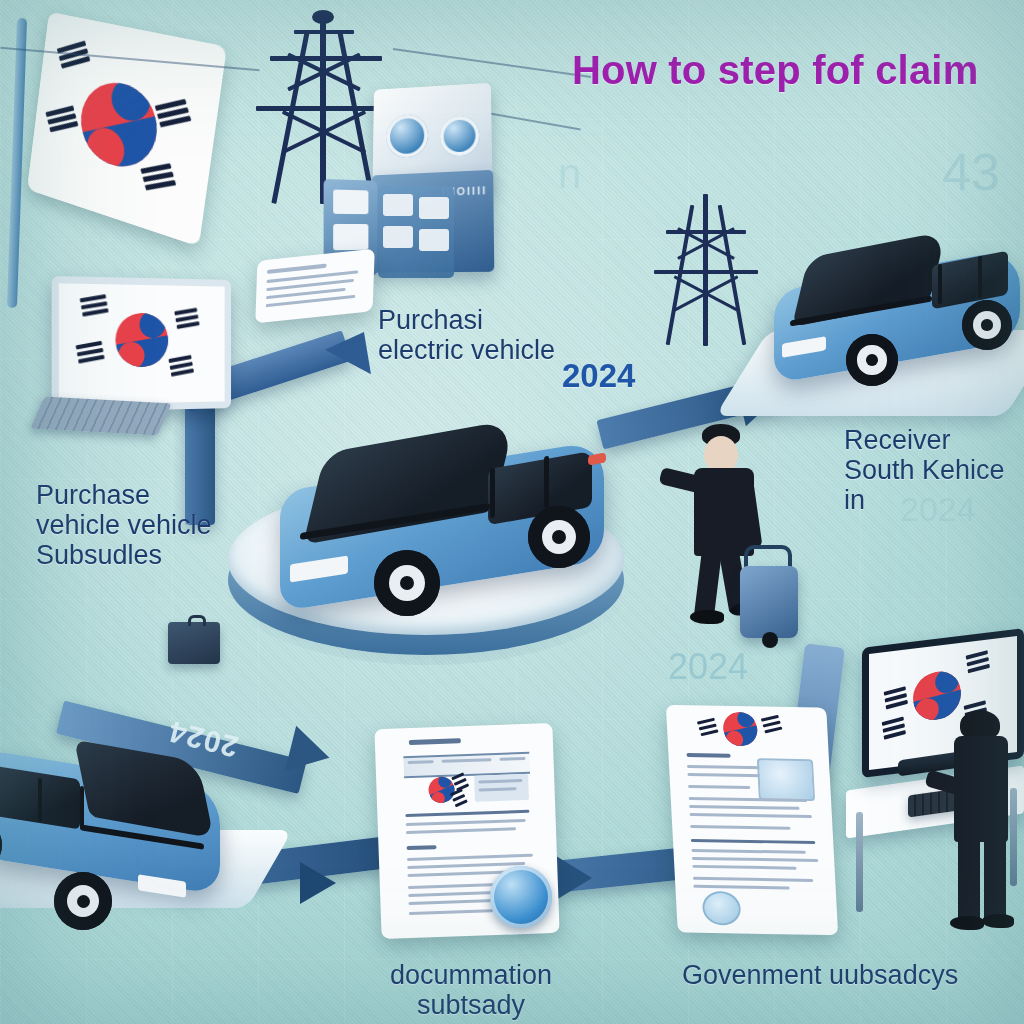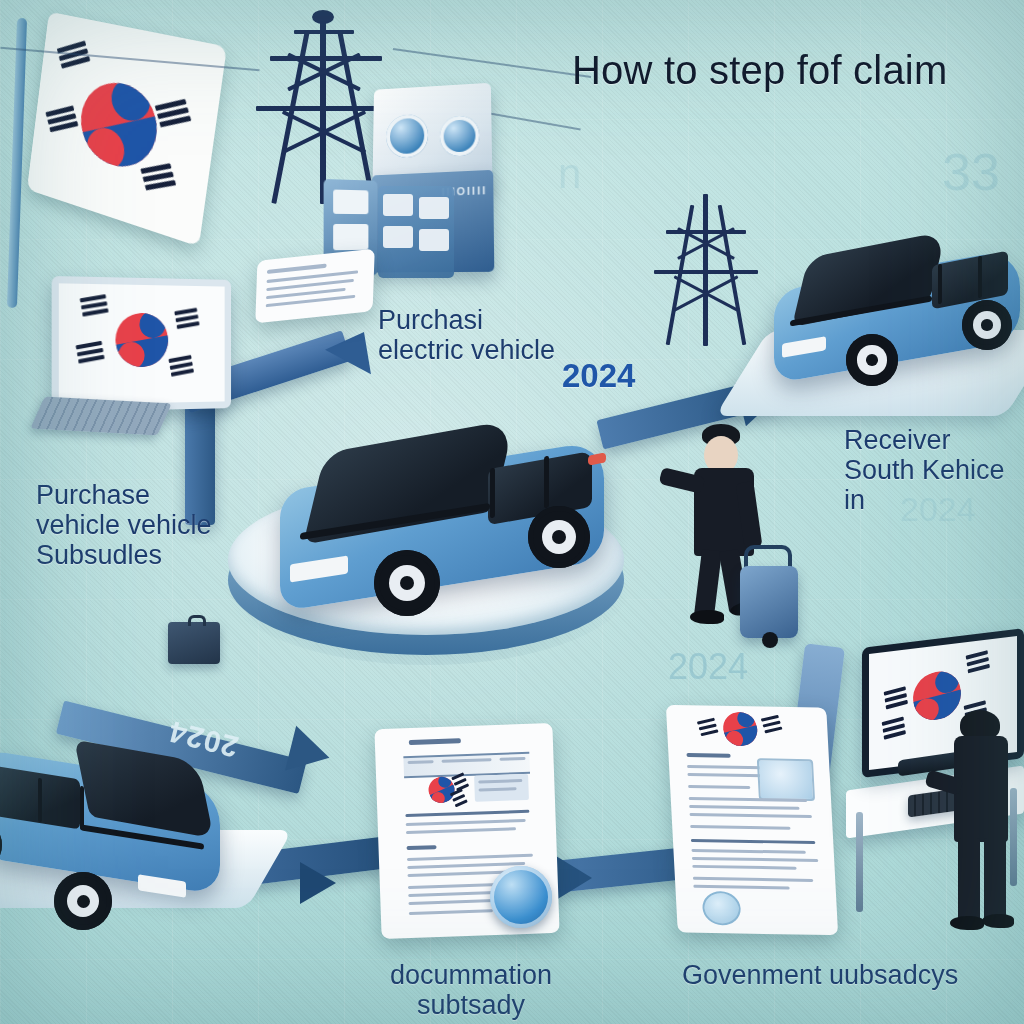--- a/index.html
+++ b/index.html
@@ -17,21 +17,21 @@
       linear-gradient(0deg,rgba(255,255,255,.35) 1px,transparent 1px);
     background-size:86px 86px,86px 120px;}
   .bg-soft{position:absolute;inset:0;
     background:radial-gradient(ellipse at 40% 45%,rgba(255,255,255,.38),rgba(255,255,255,0) 58%);}
   .bg-vig{position:absolute;inset:0;
     box-shadow:inset 0 0 140px rgba(60,120,125,.35);}
   .noise{position:absolute;inset:0;opacity:.07;
     background-image:repeating-linear-gradient(45deg,rgba(0,0,0,.5) 0 1px,transparent 1px 3px);}
 
   
-  .title{position:absolute;color:#0f172a;font-weight:400;letter-spacing:.2px;
+  .title{position:absolute;color:#a21caf;font-weight:700;letter-spacing:.2px;
          text-shadow:0 1px 1px rgba(255,255,255,.55);}
   .lbl{position:absolute;color:#1d3c6e;text-shadow:0 1px 1px rgba(255,255,255,.5);
        line-height:1.12;white-space:pre-line;}
   .wm{position:absolute;color:#7fb6c6;opacity:.55;font-weight:400;}
 
   
   .flag{position:absolute;background:#fbfcfb;border-radius:10px;
         box-shadow:0 7px 18px rgba(30,70,80,.28);overflow:hidden;}
   .taeguk{position:absolute;border-radius:50%;overflow:hidden;}
   .tg-red{position:absolute;inset:0;background:#e8414a;}
@@ -490,21 +490,21 @@
   <div class="person" style="left:948px;top:710px;width:80px;height:230px;">
     <div class="p-hair" style="left:12px;top:0px;width:40px;height:30px;"></div>
     <div class="p-suit" style="left:6px;top:26px;width:54px;height:106px;"></div>
     <div class="p-arm" style="left:-22px;top:64px;width:36px;height:17px;transform:rotate(16deg);"></div>
     <div class="p-leg" style="left:10px;top:128px;width:22px;height:84px;"></div>
     <div class="p-leg" style="left:36px;top:128px;width:22px;height:82px;"></div>
     <div class="p-shoe" style="left:2px;top:206px;width:34px;height:14px;"></div>
     <div class="p-shoe" style="left:34px;top:204px;width:32px;height:14px;"></div>
   </div>
 
-  <div class="wm" style="left:942px;top:142px;font-size:52px;opacity:.30;">33</div>
+  <div class="wm" style="left:942px;top:142px;font-size:52px;opacity:.30;">43</div>
   <div class="wm" style="left:668px;top:646px;font-size:36px;opacity:.5;">2024</div>
   <div class="wm" style="left:900px;top:490px;font-size:34px;opacity:.22;">2024</div>
   <div class="wm" style="left:558px;top:150px;font-size:42px;opacity:.22;">n</div>
 
   <div class="title" style="left:572px;top:48px;font-size:40px;">How to step fof claim</div>
 
   <div class="lbl" style="left:378px;top:305px;font-size:27px;">Purchasi
 electric vehicle</div>
   <div class="lbl" style="left:562px;top:358px;font-size:33px;font-weight:700;color:#1f56a8;">2024</div>
 

